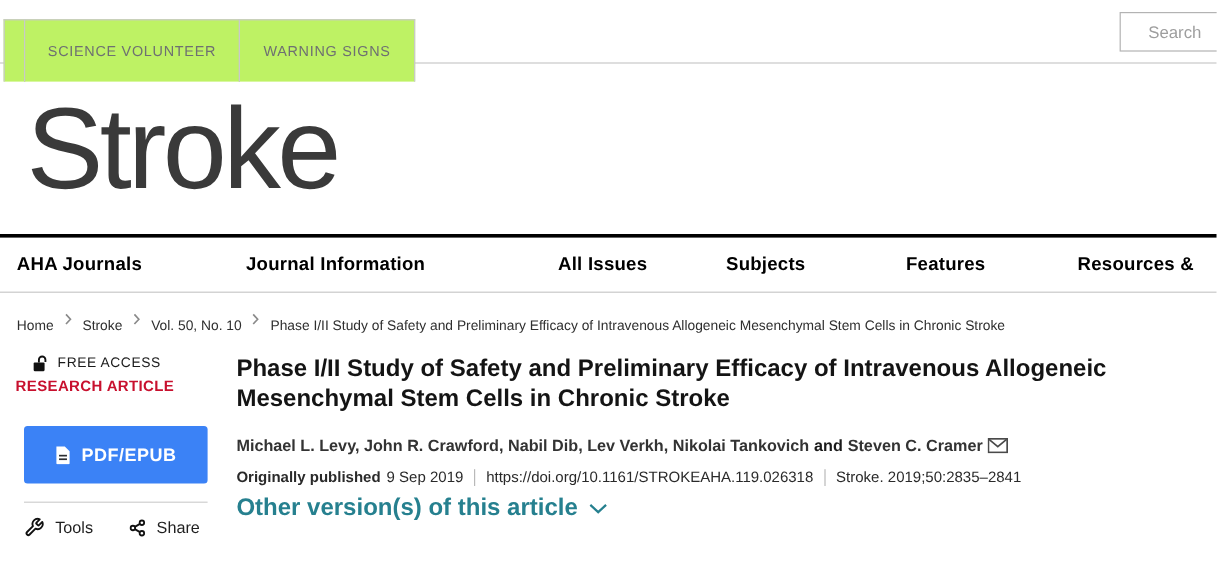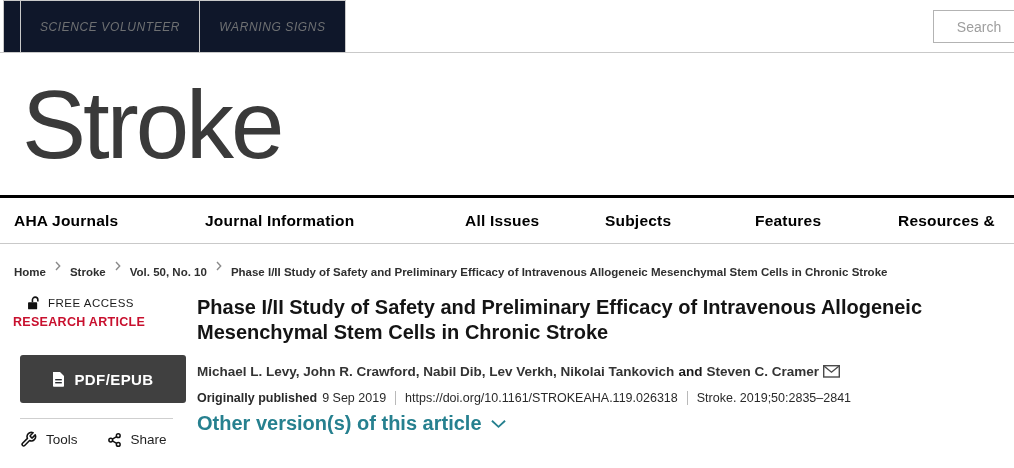--- a/index.html
+++ b/index.html
@@ -5,22 +5,22 @@
   * { margin:0; padding:0; box-sizing:border-box; }
   body { background:#fff; }
   .page {
     position:relative; width:1014px; height:468px; background:#fff;
     font-family:"Liberation Sans", sans-serif; overflow:hidden;
   }
 
   
   .topbar { position:absolute; left:0; top:0; width:1014px; height:53px;
             border-bottom:1px solid #c9c9c9; background:#fff; }
-  .topbar .cell { position:absolute; top:0; height:52px;
-                  border:1px solid #c9c9c9; border-bottom:none; background:#0f172a;font-style:italic; }
+  .topbar .cell { position:absolute; top:16px; height:52px;
+                  border:1px solid #c9c9c9; border-bottom:none; background:#bef264; }
   .cell0 { left:3px; width:18px; }
   .tab   { display:flex; align-items:center; justify-content:center;
            font-size:12px; letter-spacing:.6px; color:#6e7072; cursor:pointer; }
   .tab1  { left:20px;  width:180px; }
   .tab2  { left:199px; width:147px; }
   .search { position:absolute; left:933px; top:10px; width:92px; height:33px;
             border:1px solid #b3b3b3; outline:none; font-family:"Liberation Sans",sans-serif;
             font-size:14px; color:#555; text-align:center; }
   .search::placeholder { color:#9e9e9e; }
 
@@ -31,32 +31,32 @@
   
   .mainnav { position:absolute; left:0; top:195px; width:1014px; height:49px;
              border-top:3px solid #000; border-bottom:1px solid #c9c9c9; background:#fff; }
   .navitem { position:absolute; top:0; height:45px; display:flex; align-items:center;
              font-size:15.5px; font-weight:700; color:#000; letter-spacing:.2px;
              white-space:nowrap; cursor:pointer; }
 
   
   .breadcrumb { position:absolute; left:14px; top:254px; height:24px;
                 display:flex; align-items:center; gap:9px; white-space:nowrap; }
-  .crumb { font-size:11.5px; font-weight:700; color:#2f2f2f;margin-top:12px; }
+  .crumb { font-size:11.5px; font-weight:400; color:#2f2f2f;margin-top:12px; }
   .crumb.link { cursor:pointer; }
   .bc-sep { display:flex; align-items:center; }
 
   
   .free-access { position:absolute; left:27px; top:295px; display:flex;
                  align-items:center; gap:7px; }
   .free-access span { font-size:11.5px; font-weight:500; letter-spacing:.5px; color:#1b1b1b; }
   .research-article { position:absolute; left:13px; top:315px; font-size:12.5px;
                       font-weight:700; letter-spacing:.3px; color:#c8102e; }
-  .pdf-btn { position:absolute; left:20px; top:355px; width:166px; height:48px;
-             background:#404040; border:none; border-radius:3px; color:#fff;
+  .pdf-btn { position:absolute; left:20px; top:355px; width:153px; height:48px;
+             background:#3b82f6; border:none; border-radius:3px; color:#fff;
              display:flex; align-items:center; justify-content:center; gap:9px;
              font-family:"Liberation Sans",sans-serif; font-size:15px; font-weight:700;
              letter-spacing:.4px; cursor:pointer; }
   .rail-divider { position:absolute; left:20px; top:418px; width:153px; height:1px;
                   background:#cfcfcf; }
   .rail-actions { position:absolute; left:20px; top:431px; display:flex;
                   align-items:center; }
   .rail-actions .lbl { font-size:13.5px; color:#1f1f1f; }
   .tools-btn, .share-btn { display:flex; align-items:center; gap:9px; cursor:pointer; }
   .share-btn { margin-left:29px; }

